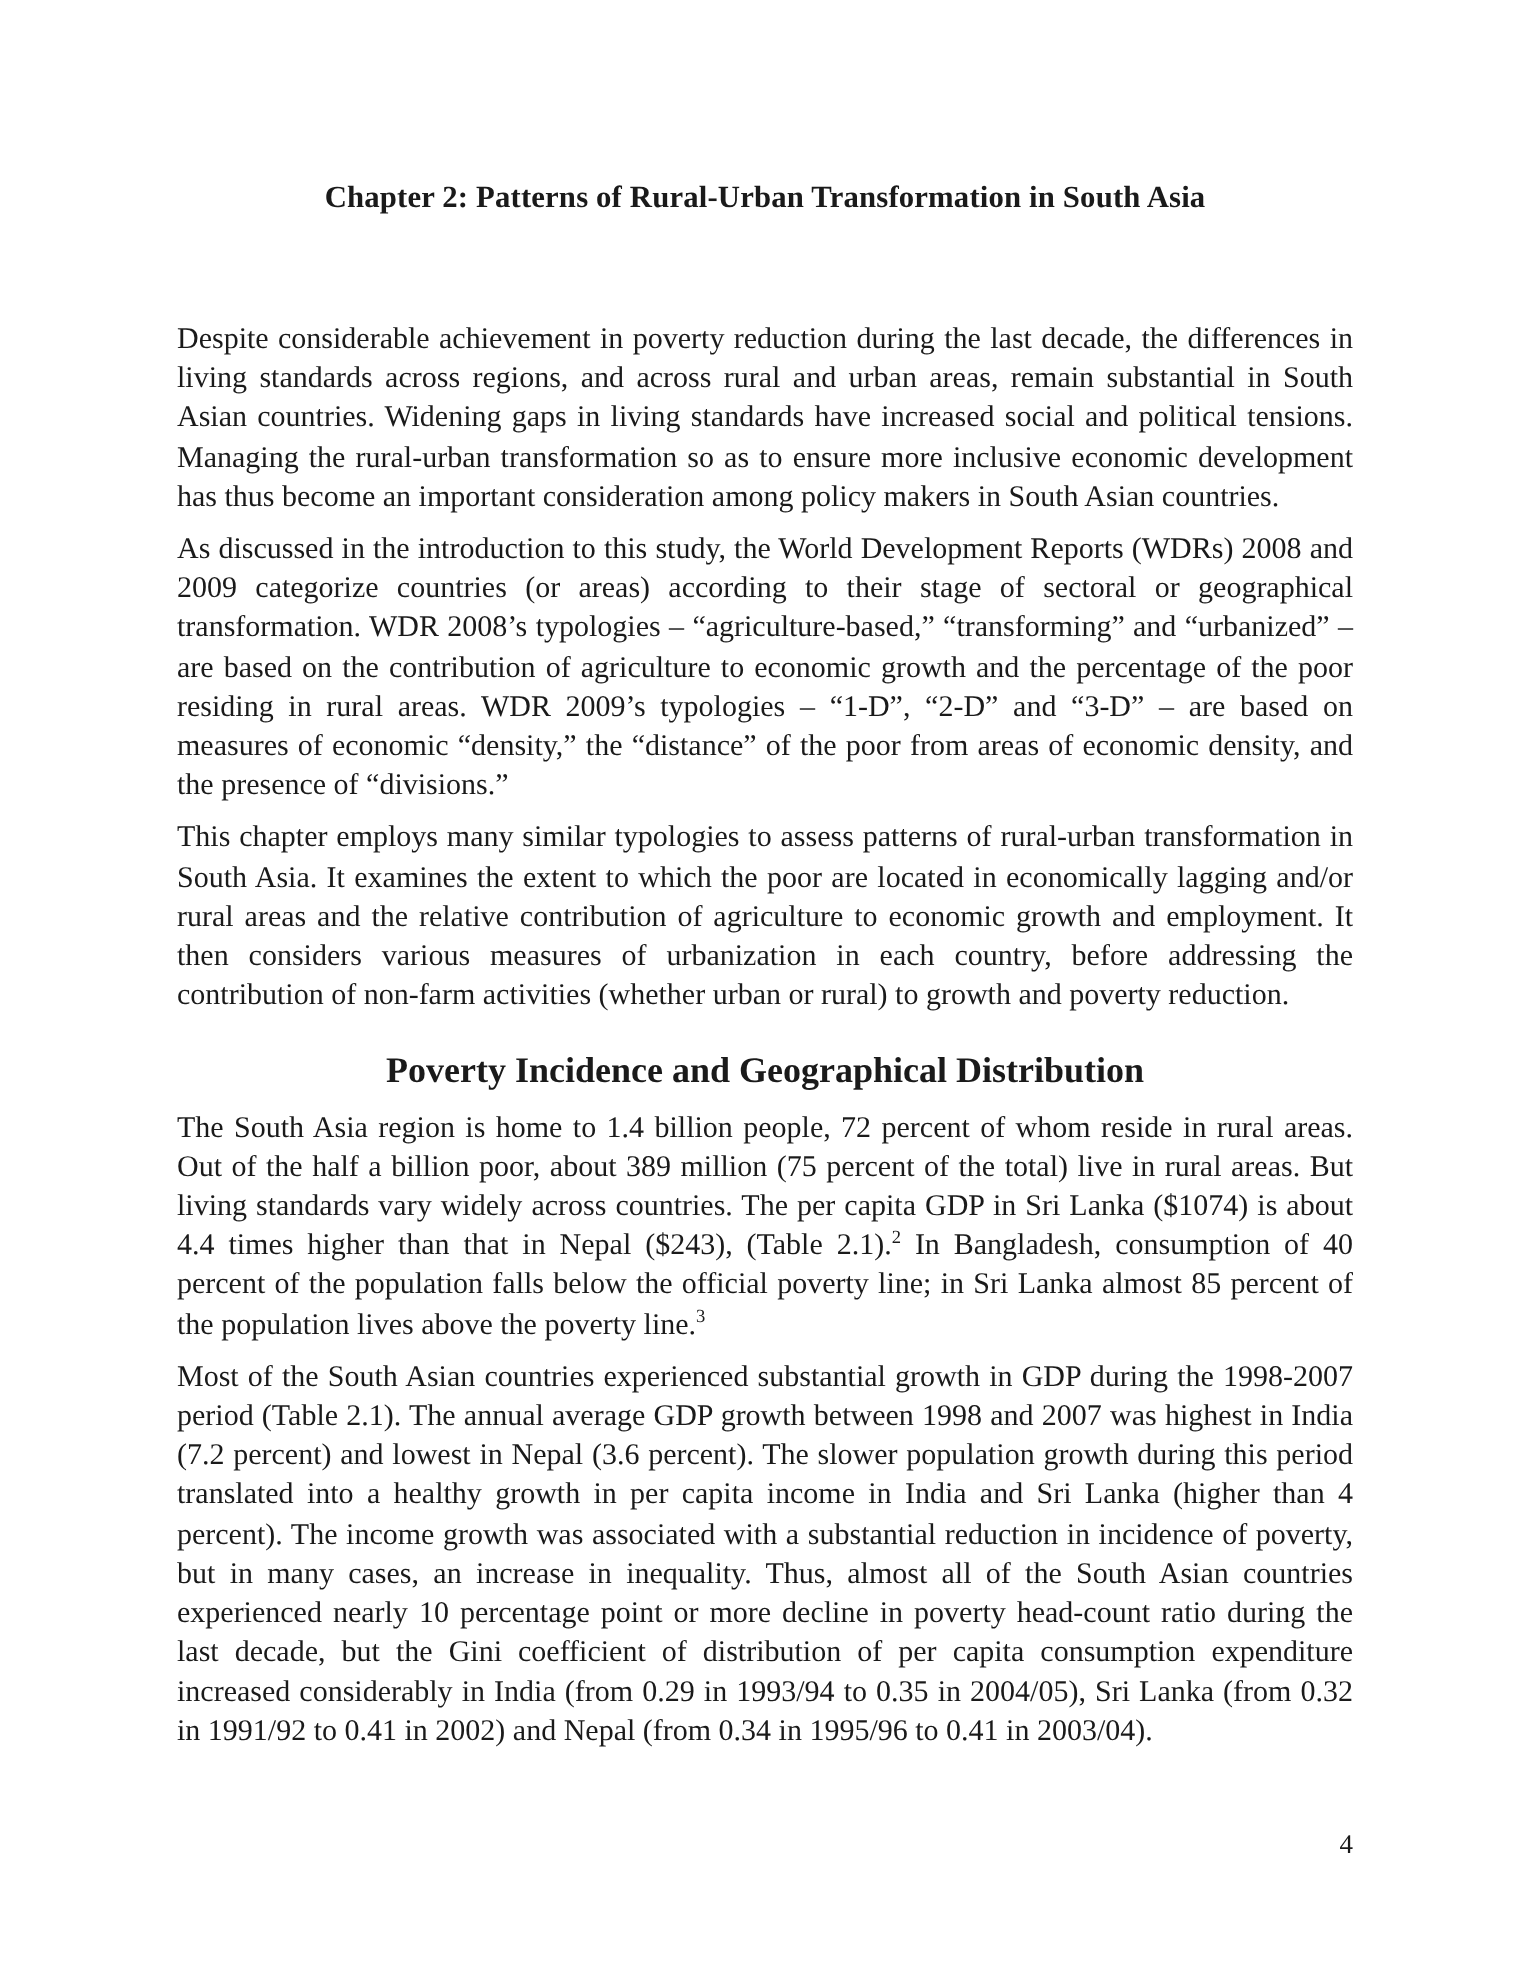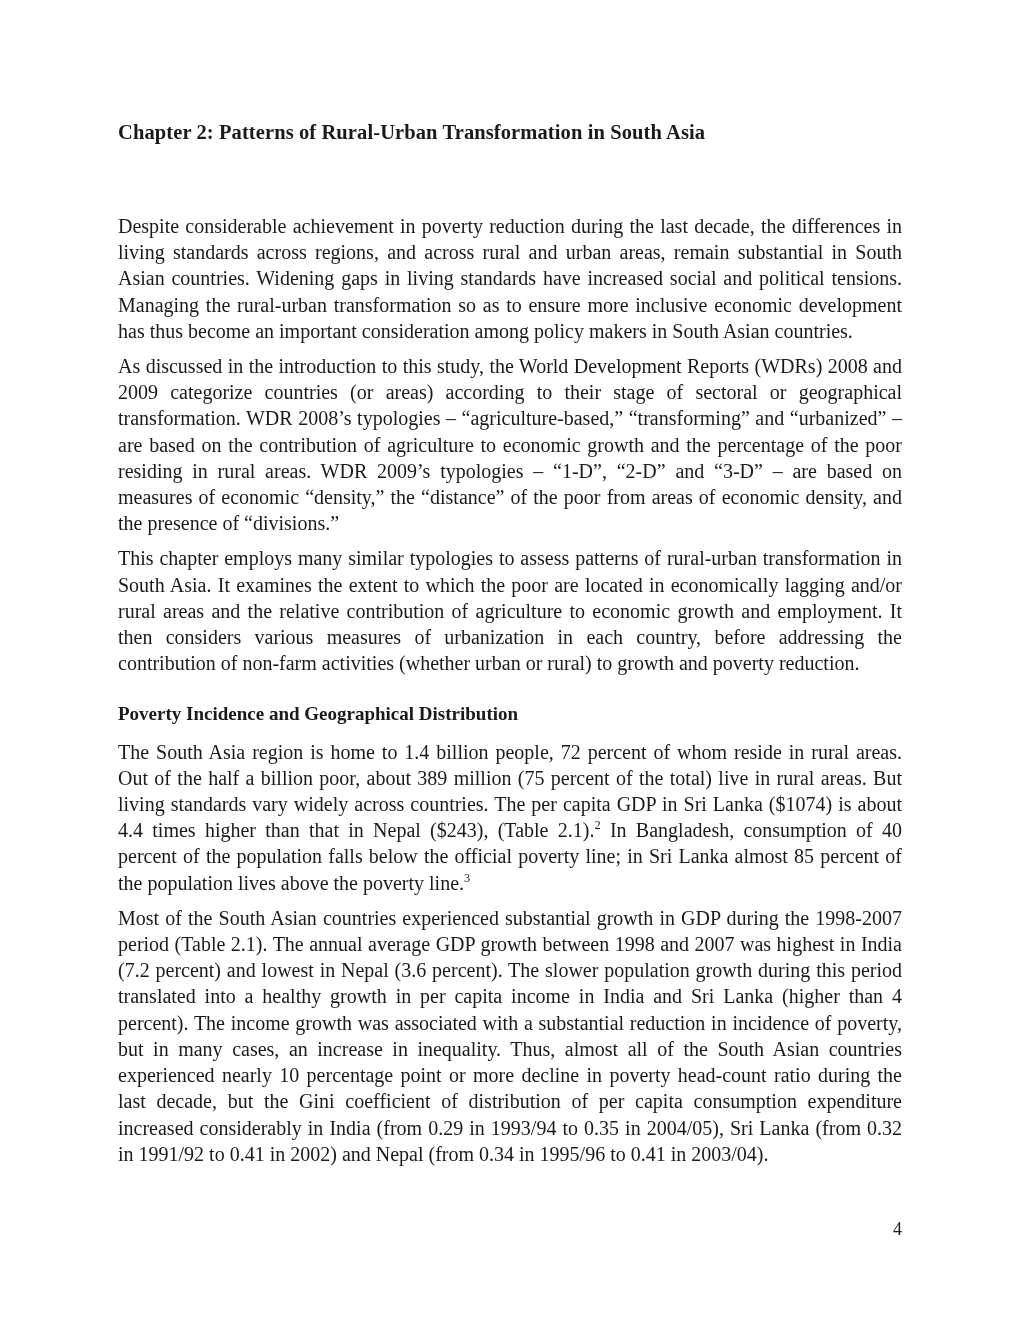--- a/index.html
+++ b/index.html
@@ -25,41 +25,41 @@
   }
   .content {
     position: absolute;
     left: 118px;
     top: 118px;
     width: 784px;
   }
   .chapter-title {
     font-size: 20.5px;
     font-weight: bold;
-    text-align: left;
+    text-align: center;
     letter-spacing: 0.1px;
     margin: 0 0 0 0;
     line-height: 28px;
   }
   .para {
     font-size: 20px;
     line-height: 26.2px;
     text-align: justify;
     text-justify: inter-word;
     margin: 0 0 9px 0;
     hyphens: none;
   }
   .para-first {
     margin-top: 67px;
   }
   .section-heading {
-    font-size: 19px;
+    font-size: 24px;
     font-weight: bold;
     line-height: 26.2px;
-    text-align: left;
+    text-align: center;
     margin: 25px 0 11px 0;
   }
   sup {
     font-size: 0.62em;
     vertical-align: super;
     line-height: 0;
   }
   .page-number {
     position: absolute;
     left: 118px;

